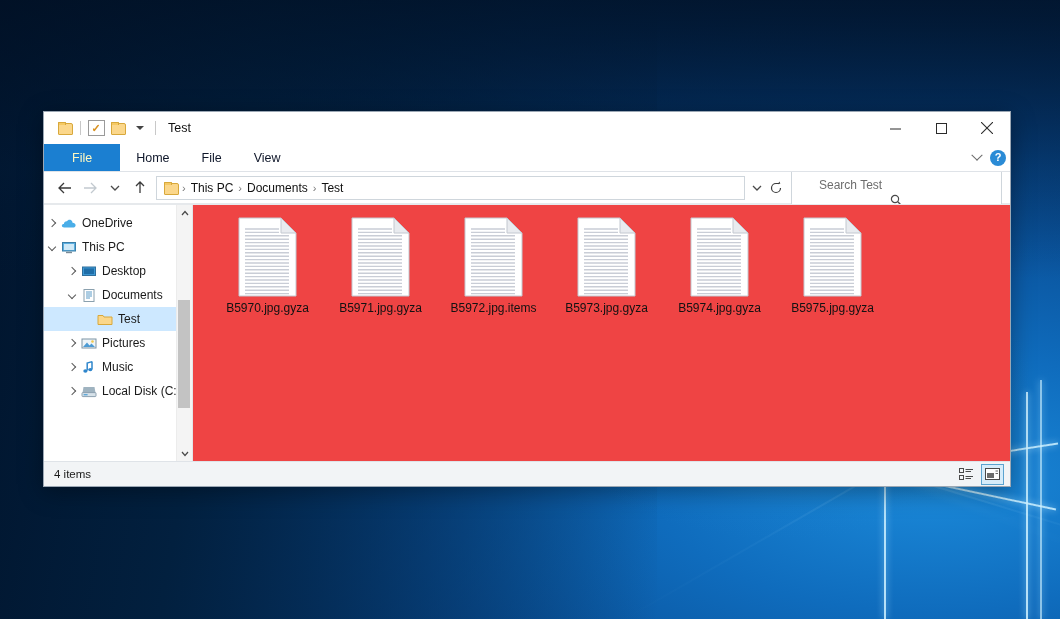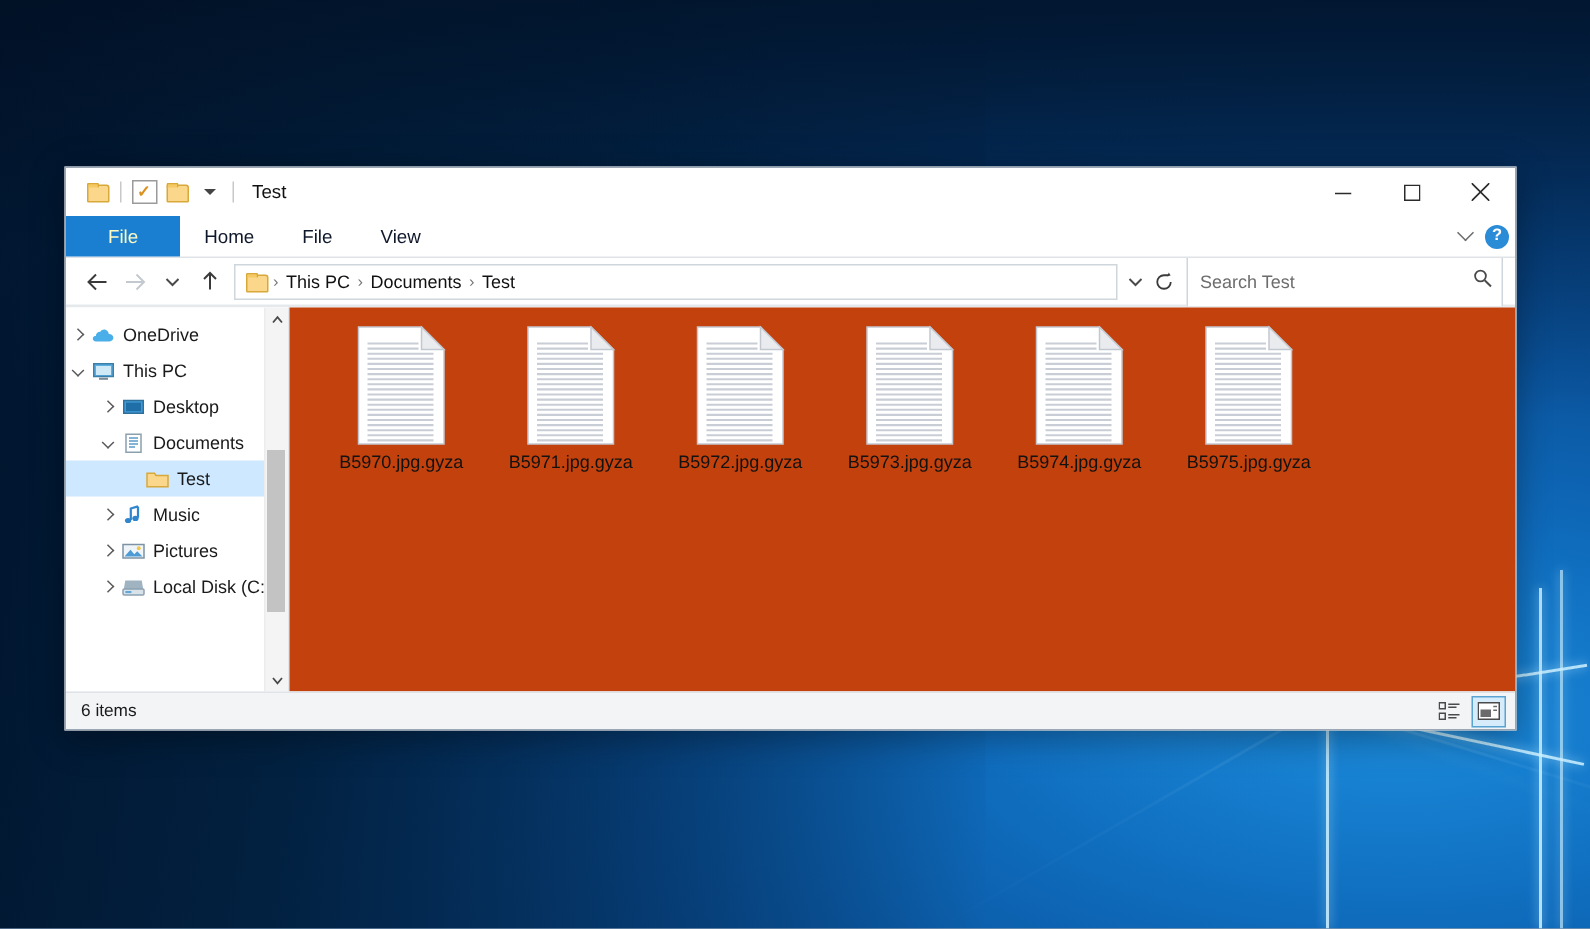--- a/index.html
+++ b/index.html
@@ -76,42 +76,42 @@
   .addrbar{height:31px;background:#fff;display:flex;align-items:center;padding:0 8px;flex:none;border-bottom:1px solid #e6e9ec;}
   .nav-btn{width:25px;height:25px;display:flex;align-items:center;justify-content:center;}
   .crumbbox{flex:1;height:22px;border:1px solid #cfd6dc;background:#fff;display:flex;align-items:center;padding:0 4px;margin:0 3px 0 4px;}
   .crumb{font-size:12px;color:#111;padding:0 4px;}
   .crumb-sep{color:#777;font-size:11px;padding:0 1px;}
   .crumb-folder{width:14px;height:12px;position:relative;margin:0 3px 0 3px;}
   .crumb-folder::before{content:"";position:absolute;left:0;top:1px;width:13px;height:10px;background:#fbd78b;border:1px solid #d8a83b;border-radius:1px 2px 1px 1px;}
   .crumb-folder::after{content:"";position:absolute;left:0;top:0;width:6px;height:2px;background:#f5c963;border:1px solid #d8a83b;border-bottom:none;border-radius:1px 1px 0 0;}
   .addr-caret{width:18px;height:22px;display:flex;align-items:center;justify-content:center;}
   .refresh{width:20px;height:22px;display:flex;align-items:center;justify-content:center;}
-  .searchbox{width:197px;height:22px;border:1px solid #cfd6dc;background:#fff;display:flex;align-items:center;padding:16px 6px;margin-left:5px;}
+  .searchbox{width:197px;height:22px;border:1px solid #cfd6dc;background:#fff;display:flex;align-items:center;padding:16px 6px;margin-left:5px;flex-direction:column;}
   .searchbox input{border:none;outline:none;flex:1;font-size:12px;color:#111;font-family:"Liberation Sans", sans-serif;background:transparent;}
   .searchbox input::placeholder{color:#6d6d6d;}
   
   .wbody{flex:1;display:flex;min-height:0;border-top:1px solid #e6e9ec;}
   .sidebar{width:148px;background:#fff;position:relative;padding-top:6px;overflow:hidden;flex:none;}
   .navrow{height:24px;display:flex;align-items:center;font-size:12px;color:#1a1a1a;padding-left:4px;white-space:nowrap;}
   .navrow.sel{background:#cde8ff;}
   .exp{width:16px;height:16px;display:flex;align-items:center;justify-content:center;flex:none;}
   .exp .arw{width:5px;height:5px;border-right:1.5px solid #5a5a5a;border-bottom:1.5px solid #5a5a5a;transform:rotate(-45deg);}
   .exp.open .arw{transform:rotate(45deg);}
   .exp.none{visibility:hidden;}
   .nav-ico{width:18px;height:16px;flex:none;display:flex;align-items:center;justify-content:center;margin-right:4px;}
   .nav-label{overflow:hidden;}
   .indent1{padding-left:0;}
   .indent2{padding-left:20px;}
   .indent3{padding-left:36px;}
   .sb-scroll{position:absolute;right:0;top:0;width:15px;height:100%;background:#f4f4f4;border-left:1px solid #ececec;}
   .sb-arrow{height:15px;display:flex;align-items:center;justify-content:center;}
   .sb-thumb{position:absolute;left:1px;width:12px;background:#c3c3c3;border-radius:0;}
   .divider{width:1px;background:#e3e6e9;}
-  .content{flex:1;background:#c2410c;position:relative;overflow:hidden;}
+  .content{flex:1;background:#ef4444;position:relative;overflow:hidden;}
   .grid{display:flex;flex-wrap:wrap;padding:12px 0 0 18px;}
   .file-cell{width:113px;height:112px;display:flex;flex-direction:column;align-items:center;}
   .doc-ico{width:66px;height:80px;position:relative;}
   .fname{font-size:12px;color:#121212;margin-top:4px;text-align:center;white-space:nowrap;}
   
   .status{height:24px;background:#f2f4f6;border-top:1px solid #dfe3e8;display:flex;align-items:center;padding:0 10px;flex:none;position:relative;}
   .status-text{font-size:11.5px;color:#1a1a1a;}
   .viewbtns{position:absolute;right:6px;top:0;height:24px;display:flex;align-items:center;gap:4px;}
   .vbtn{width:21px;height:19px;display:flex;align-items:center;justify-content:center;}
   .vbtn.active{border:1px solid #5ba3d0;background:#d6ecfa;}
@@ -313,39 +313,39 @@
               </svg>
             </span>
             <span class="nav-label">Test</span>
           </div>
           <div class="navrow indent2">
             <span class="exp">
               <span class="arw"></span>
             </span>
             <span class="nav-ico">
               <svg width="16" height="15" viewBox="0 0 16 15">
+                <rect x="1" y="3" width="14" height="9" fill="#eef4f8" stroke="#7d93a3" stroke-width="1"></rect>
+                <path d="M2 11 L6 6.5 L8.5 9.5 L10.5 7.5 L14 11 Z" fill="#4d9bd4"></path>
+                <circle cx="11.5" cy="5.5" r="1.3" fill="#f1c84b"></circle>
+              </svg>
+            </span>
+            <span class="nav-label">Pictures</span>
+          </div>
+          <div class="navrow indent2">
+            <span class="exp">
+              <span class="arw"></span>
+            </span>
+            <span class="nav-ico">
+              <svg width="16" height="15" viewBox="0 0 16 15">
                 <path d="M11 1.6 L11 9.2 M11 1.6 L6.2 3 L6.2 10.6" fill="none" stroke="#2f86cc" stroke-width="1.5"></path>
                 <ellipse cx="4.4" cy="11" rx="2.1" ry="1.7" fill="#2f86cc"></ellipse>
                 <ellipse cx="9.3" cy="9.6" rx="2.1" ry="1.7" fill="#2f86cc"></ellipse>
               </svg>
             </span>
             <span class="nav-label">Music</span>
-          </div>
-          <div class="navrow indent2">
-            <span class="exp">
-              <span class="arw"></span>
-            </span>
-            <span class="nav-ico">
-              <svg width="16" height="15" viewBox="0 0 16 15">
-                <rect x="1" y="3" width="14" height="9" fill="#eef4f8" stroke="#7d93a3" stroke-width="1"></rect>
-                <path d="M2 11 L6 6.5 L8.5 9.5 L10.5 7.5 L14 11 Z" fill="#4d9bd4"></path>
-                <circle cx="11.5" cy="5.5" r="1.3" fill="#f1c84b"></circle>
-              </svg>
-            </span>
-            <span class="nav-label">Pictures</span>
           </div>
           <div class="navrow indent2">
             <span class="exp">
               <span class="arw"></span>
             </span>
             <span class="nav-ico">
               <svg width="16" height="15" viewBox="0 0 16 15">
                 <path d="M2.5 3 L13.5 3 L14.5 9 L1.5 9 Z" fill="#9fb3c0"></path>
                 <rect x="1" y="8.6" width="14" height="4" rx="0.8" fill="#d7e2e9" stroke="#8da1b0" stroke-width="1"></rect>
                 <rect x="2.6" y="10" width="4" height="1.4" fill="#5fa8d8"></rect>
@@ -443,21 +443,21 @@
                 <line x1="10" y1="52.8" x2="54" y2="52.8" stroke="#c9cdd6" stroke-width="1.4"></line>
                 <line x1="10" y1="56.199999999999996" x2="54" y2="56.199999999999996" stroke="#c9cdd6" stroke-width="1.4"></line>
                 <line x1="10" y1="59.6" x2="54" y2="59.6" stroke="#c9cdd6" stroke-width="1.4"></line>
                 <line x1="10" y1="63" x2="54" y2="63" stroke="#c9cdd6" stroke-width="1.4"></line>
                 <line x1="10" y1="66.4" x2="54" y2="66.4" stroke="#c9cdd6" stroke-width="1.4"></line>
                 <line x1="10" y1="69.8" x2="54" y2="69.8" stroke="#c9cdd6" stroke-width="1.4"></line>
                 <line x1="10" y1="73.19999999999999" x2="54" y2="73.19999999999999" stroke="#c9cdd6" stroke-width="1.4"></line>
                 <line x1="10" y1="76.6" x2="54" y2="76.6" stroke="#c9cdd6" stroke-width="1.4"></line>
                 <path d="M46 1 L61 16 L46 16 Z" fill="#e9ebef" stroke="#c3c8d0" stroke-width="1"></path>
               </svg></div>
-            <div class="fname">B5972.jpg.gyza</div>
+            <div class="fname">B5972.jpg.items</div>
           </div>
           <div class="file-cell">
             <div class="doc-ico"><svg width="66" height="80" viewBox="0 0 66 80">
                 <path d="M4 1 L46 1 L61 16 L61 79 L4 79 Z" fill="#ffffff" stroke="#c3c8d0" stroke-width="1"></path>
                 <line x1="10" y1="12" x2="44" y2="12" stroke="#c9cdd6" stroke-width="1.4"></line>
                 <line x1="10" y1="15.4" x2="44" y2="15.4" stroke="#c9cdd6" stroke-width="1.4"></line>
                 <line x1="10" y1="18.8" x2="54" y2="18.8" stroke="#c9cdd6" stroke-width="1.4"></line>
                 <line x1="10" y1="22.2" x2="54" y2="22.2" stroke="#c9cdd6" stroke-width="1.4"></line>
                 <line x1="10" y1="25.6" x2="54" y2="25.6" stroke="#c9cdd6" stroke-width="1.4"></line>
                 <line x1="10" y1="29" x2="54" y2="29" stroke="#c9cdd6" stroke-width="1.4"></line>
@@ -531,21 +531,21 @@
                 <line x1="10" y1="76.6" x2="54" y2="76.6" stroke="#c9cdd6" stroke-width="1.4"></line>
                 <path d="M46 1 L61 16 L46 16 Z" fill="#e9ebef" stroke="#c3c8d0" stroke-width="1"></path>
               </svg></div>
             <div class="fname">B5975.jpg.gyza</div>
           </div>
         </div>
     </div>
   </div>
 
   <div class="status">
-    <span class="status-text">6 items</span>
+    <span class="status-text">4 items</span>
     <div class="viewbtns">
       <div class="vbtn">
         <svg width="15" height="13" viewBox="0 0 15 13">
           <rect x="0.5" y="0.5" width="4" height="4" fill="none" stroke="#4a4a4a" stroke-width="1"></rect>
           <rect x="0.5" y="7.5" width="4" height="4" fill="none" stroke="#4a4a4a" stroke-width="1"></rect>
           <line x1="6.5" y1="1.5" x2="14" y2="1.5" stroke="#4a4a4a" stroke-width="1"></line>
           <line x1="6.5" y1="3.5" x2="12" y2="3.5" stroke="#4a4a4a" stroke-width="1"></line>
           <line x1="6.5" y1="8.5" x2="14" y2="8.5" stroke="#4a4a4a" stroke-width="1"></line>
           <line x1="6.5" y1="10.5" x2="12" y2="10.5" stroke="#4a4a4a" stroke-width="1"></line>
         </svg>

